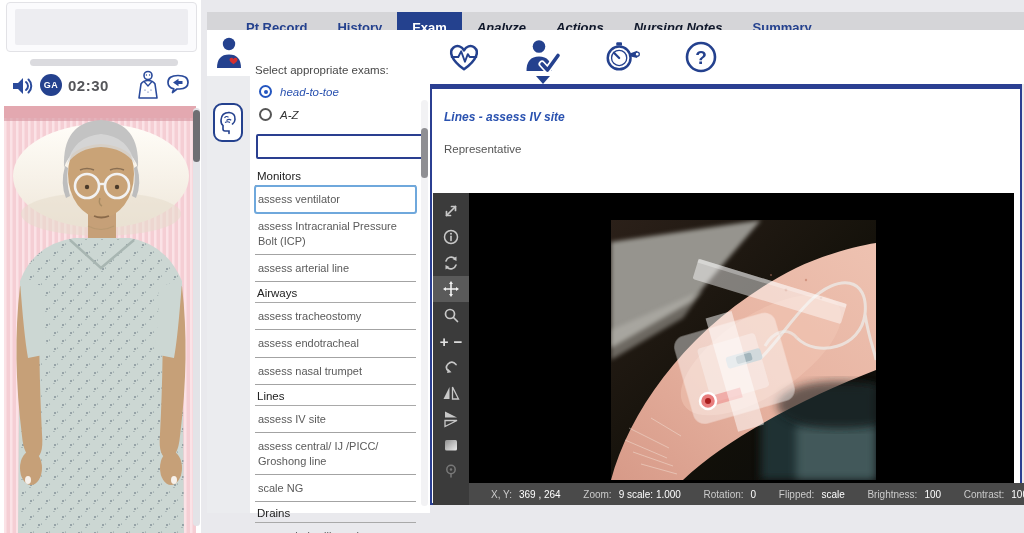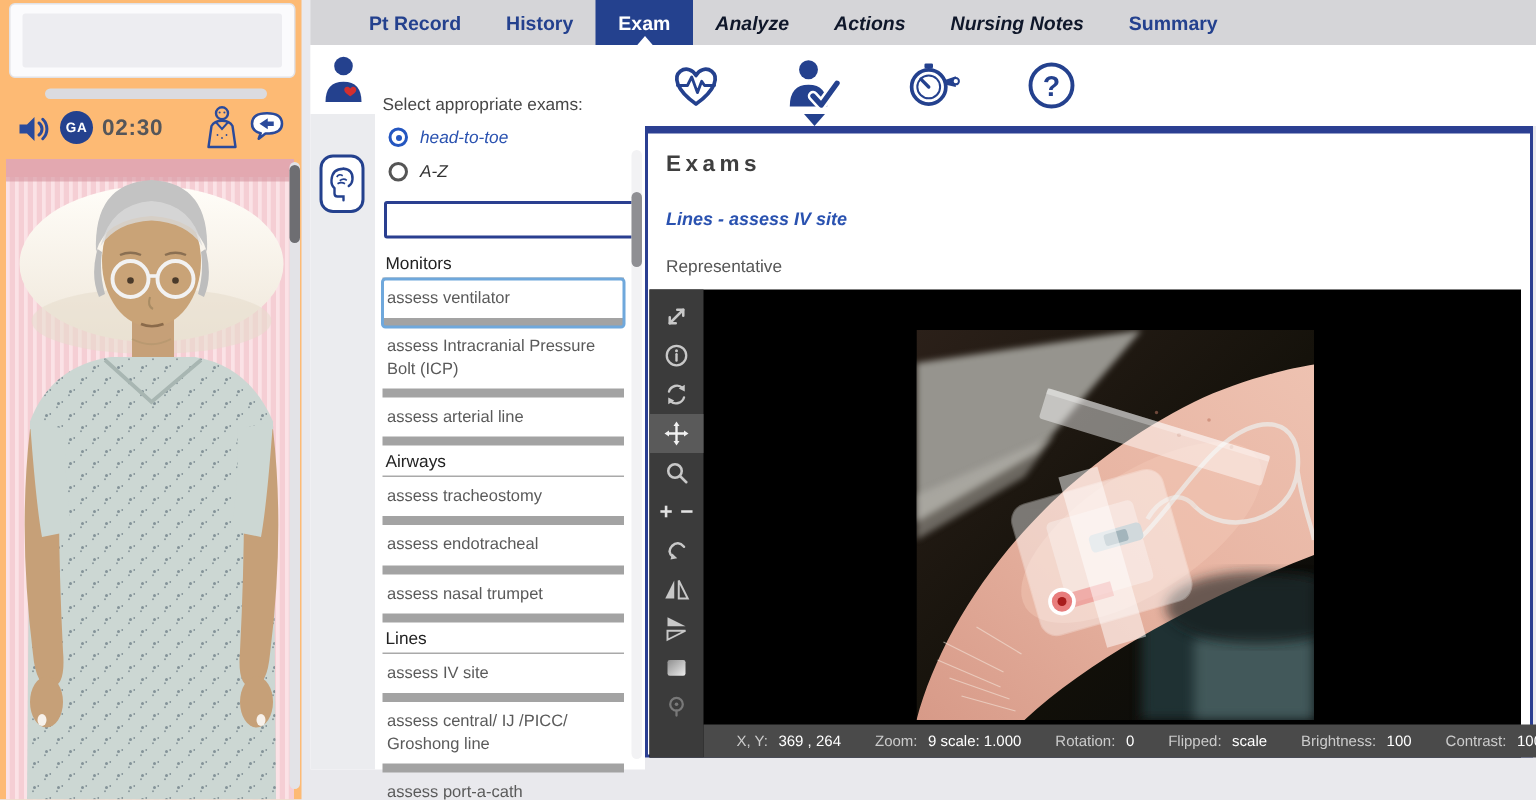--- a/index.html
+++ b/index.html
@@ -4,34 +4,34 @@
 <style>
   * { margin:0; padding:0; box-sizing:border-box; }
   html,body { width:1024px; height:533px; }
   body {
     position:relative; overflow:hidden;
     background:#e9e9ed;
     font-family:"Liberation Sans", sans-serif;
     color:#333;
   }
   
-  #patient-panel { position:absolute; left:0; top:0; width:201px; height:533px; background:#fdba74; }
+  #patient-panel { position:absolute; left:0; top:0; width:201px; height:533px; background:#ffffff; }
   .top-box { position:absolute; left:6px; top:2px; width:191px; height:50px; background:#fbfbfd; border:1px solid #e2e2e6; border-radius:4px; }
   .top-box-inner { position:absolute; left:8px; top:6px; right:8px; bottom:6px; background:#ededf1; border-radius:2px; }
   .scrub-bar { position:absolute; left:30px; top:59px; width:148px; height:7px; background:#dbdbdf; border-radius:4px; }
   .patient-controls { position:absolute; left:0; top:72px; width:201px; height:34px; }
   .ctl { position:absolute; top:2px; }
   .ga-badge { width:22px; height:22px; border-radius:50%; background:#24418e; color:#fff; font-size:9px; font-weight:bold; display:flex; align-items:center; justify-content:center; letter-spacing:.5px; }
   .sim-timer { font-size:15px; font-weight:bold; color:#55565a; letter-spacing:.5px; }
   .patient-scene { position:absolute; left:4px; top:106px; width:192px; height:427px; }
   .pt-scrollbar { position:absolute; right:1px; top:108px; width:7px; height:418px; background:#e3e3e7; border-radius:4px; }
   .pt-scroll-thumb { position:absolute; left:0; top:2px; width:7px; height:52px; background:#6e6e72; border-radius:4px; }
 
   
-  #nav { position:absolute; left:207px; top:0; width:817px; height:30px; background:#d5d5d8;
+  #nav { position:absolute; left:207px; top:12px; width:817px; height:30px; background:#d5d5d8;
          display:flex; align-items:stretch; padding-left:24px; font-size:13px; font-weight:bold; }
   .tab { display:flex; align-items:center; padding:0 15px; color:#24418e; position:relative; white-space:nowrap; }
   .tab.disabled { color:#0f172a; font-style:italic; }
   .tab.active { background:#24418e; color:#fff; }
   .tab.active::after { content:""; position:absolute; left:50%; transform:translateX(-50%); bottom:-1px;
     border-left:6px solid transparent; border-right:6px solid transparent; border-bottom:7px solid #fff; }
 
   
   #selector-panel { position:absolute; left:207px; top:30px; width:223px; height:483px; background:#fff; }
   .rail { position:absolute; left:0; top:0; width:43px; height:483px; background:#ebecef; }
@@ -41,21 +41,21 @@
   .sel-prompt { font-size:11.5px; color:#474747; margin-bottom:9px; }
   .radio-row { display:flex; align-items:center; gap:8px; margin:0 0 10px 4px;font-style:italic; }
   .radio { width:13px; height:13px; border-radius:50%; border:2px solid #555; background:#fff; position:relative; flex:0 0 auto; }
   .radio.checked { border-color:#2456c0; }
   .radio.checked::after { content:""; position:absolute; left:2.5px; top:2.5px; width:4px; height:4px; border-radius:50%; background:#2456c0; }
   .radio-label { font-size:11.5px; color:#333; }
   .radio-row.checked .radio-label { color:#2a52b0; }
   .exam-search { width:168px; height:25px; border:2px solid #2a3f90; border-radius:2px; margin:3px 0 6px 1px; font-size:12px; padding:0 5px; outline:none; font-family:"Liberation Sans",sans-serif; }
   .exam-list { margin-right:12px; font-size:11px; color:#5a5a5a; }
   .sec-title { font-size:11.5px; font-weight:normal; color:#222; padding:5px 2px 3px 2px; border-bottom:1px solid #a9a9a9; }
-  .exam-item { padding:6px 3px; border-bottom:6px solid #a3a3a3; line-height:1.3; cursor:pointer; }
+  .exam-item { padding:6px 3px; border-bottom:1px solid #a3a3a3; line-height:1.3; cursor:pointer; }
   .exam-item:last-child { border-bottom:none; }
   .exam-item.selected { outline:2px solid #6fa8dc; outline-offset:-1px; border-radius:2px; }
   .list-scrollbar { position:absolute; right:2px; top:70px; width:7px; height:406px; background:#f2f2f4; border-radius:4px; }
   .list-scroll-thumb { position:absolute; left:0; top:28px; width:7px; height:50px; background:#8f8f93; border-radius:4px; }
 
   
   #top-icons { position:absolute; left:430px; top:30px; width:594px; height:54px; background:#fff;
                display:flex; align-items:center; gap:41px; padding-left:15px; }
   .icon-btn { position:relative; width:38px; height:40px; display:flex; align-items:center; justify-content:center; }
   .icon-btn.active::after { content:""; position:absolute; left:50%; transform:translateX(-50%); bottom:-7px;
@@ -229,21 +229,20 @@
       <div class="exam-item">assess arterial line</div>
 
       <div class="sec-title">Airways</div>
       <div class="exam-item">assess tracheostomy</div>
       <div class="exam-item">assess endotracheal</div>
       <div class="exam-item">assess nasal trumpet</div>
 
       <div class="sec-title">Lines</div>
       <div class="exam-item">assess IV site</div>
       <div class="exam-item">assess central/ IJ /PICC/ Groshong line</div>
-      <div class="exam-item">assess port-a-cath</div>
       <div class="exam-item">scale NG</div>
 
       <div class="sec-title">Drains</div>
       <div class="exam-item">assess indwelling urinary catheter</div>
 
     </div>
   </div>
   <div class="list-scrollbar">
     <div class="list-scroll-thumb"></div>
   </div>
@@ -276,21 +275,20 @@
   </div>
   <div class="icon-btn">
     <svg width="38" height="36" viewBox="0 0 38 36">
       <circle cx="19" cy="18" r="14" fill="none" stroke="#24418e" stroke-width="2.6"></circle>
       <text x="19" y="25" text-anchor="middle" font-family="Liberation Sans, sans-serif" font-size="19" font-weight="bold" fill="#24418e">?</text>
     </svg>
   </div>
 </div>
 
 <div id="exams-panel">
-  <div class="exams-title">Exams</div>
   <div class="exams-subtitle">Lines - assess IV site</div>
   <div class="rep-label">Representative</div>
 
   <div class="viewer">
     <div class="vtoolbar">
       <div class="vtool">
         <svg width="18" height="18" viewBox="0 0 18 18" stroke="#c8c8c8" stroke-width="1.7" fill="none" stroke-linecap="round" stroke-linejoin="round">
           <line x1="4.5" y1="13.5" x2="13.5" y2="4.5"></line>
             <polyline points="9.5,4.5 13.5,4.5 13.5,8.5"></polyline>
             <polyline points="8.5,13.5 4.5,13.5 4.5,9.5"></polyline>

